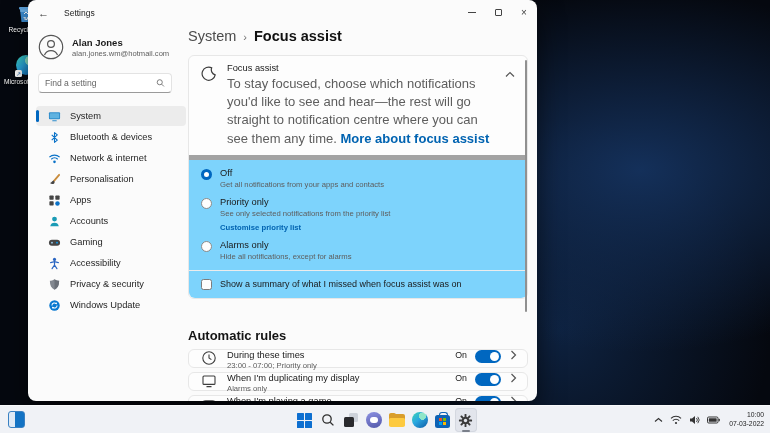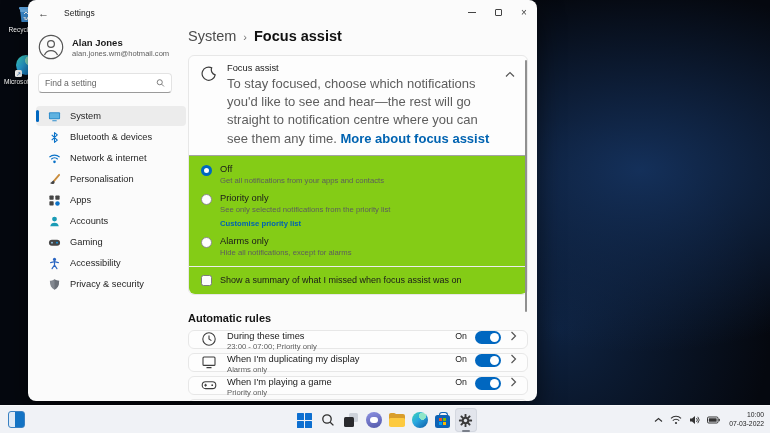--- a/index.html
+++ b/index.html
@@ -65,34 +65,34 @@
   .card { background:#fdfdfd; border:1px solid #e7e7e7; border-radius:6px; }
   .focus-card { margin-top:11px; }
   .fc-header { display:flex; align-items:flex-start; padding:7px 10px 7px 12px; }
   .fc-icon { width:16px; margin-top:3px; flex:0 0 16px; }
   .fc-text { margin-left:10px; flex:1; }
   .fc-title { font-size:9.3px; color:#1a1a1a; }
   .fc-desc { font-size:13px; color:#5d5d5d; line-height:1.4; margin-top:2px; }
   .link { color:var(--link); font-weight:bold; }
   .fc-chevron { margin:8px 2px 0 8px; }
 
-  .fc-body { border-top:1px solid #a3a3a3; background:#84cc16; border-radius:0 0 6px 6px; }
+  .fc-body { border-top:5px solid #a3a3a3; background:#7dd3fc; border-radius:0 0 6px 6px; }
   .opt { display:flex; align-items:flex-start; padding:8px 10px 0 12px; }
   .radio { width:11px; height:11px; border-radius:50%; margin-top:1px; flex:0 0 11px; }
   .radio.on { border:3.5px solid var(--accent); background:#fff; }
   .radio.off { border:1px solid #8b8b8b; background:#fdfdfd; }
   .opt-text { margin-left:8px; }
   .opt-label { font-size:9.3px; color:#1a1a1a; }
   .opt-desc { font-size:7.7px; color:#5d5d5d; margin-top:2px; }
   .opt-link { font-size:7.7px; margin-top:5px; }
   .summary-row { display:flex; align-items:center; border-top:1px solid #ececec; margin-top:9px; padding:8px 10px 8px 12px; }
   .checkbox { width:11px; height:11px; border:1px solid #7c7c7c; border-radius:2.5px; background:#fdfdfd; flex:0 0 11px; }
   .summary-label { font-size:9px; color:#1a1a1a; margin-left:8px;text-align:center; }
 
-  .section-title { font-size:11px; font-weight:bold; color:#141414; margin-top:17px; }
+  .section-title { font-size:13px; font-weight:bold; color:#141414; margin-top:29px; }
   .rules { margin-top:6px; }
   .rule { height:19px; display:flex; align-items:flex-start; padding:0 10px 0 12px; margin-bottom:4px; }
   .rule-icon { width:16px; flex:0 0 16px; }
   .rule-text { margin-left:10px; flex:1; min-width:0; }
   .rule-title { font-size:9.3px; color:#1a1a1a; white-space:nowrap; }
   .rule-sub { font-size:7.7px; color:#5d5d5d; margin-top:1px; }
   .rule-state { font-size:8.8px; color:#1a1a1a; margin-right:8px; }
   .toggle { width:26px; height:13px; border-radius:7px; background:var(--accent); position:relative; }
   .toggle .knob { position:absolute; right:2px; top:2px; width:9px; height:9px; border-radius:50%; background:#fff; }
   .rule-chevron { margin-left:9px; }
@@ -256,20 +256,28 @@
           </svg>
         <span class="nlabel">Accessibility</span>
       </div>
       <div class="nav-item">
         <svg class="nicon" viewBox="0 0 14 14">
             <path d="M7 1.4 C8.8 2.6 10.6 3 12 3 c0 5-1.6 8-5 9.6 C3.6 11 2 8 2 3 c1.4 0 3.2-.4 5-1.6z" fill="#82878f"></path>
             <path d="M7 1.4 C8.8 2.6 10.6 3 12 3 c0 5-1.6 8-5 9.6z" fill="#6b7078"></path>
           </svg>
         <span class="nlabel">Privacy &amp; security</span>
       </div>
+      <div class="nav-item">
+        <svg class="nicon" viewBox="0 0 14 14">
+            <circle cx="7" cy="7" r="5.6" fill="#0a79d0"></circle>
+            <path d="M4.2 7 a2.8 2.8 0 0 1 5-1.7 M9.8 7 a2.8 2.8 0 0 1 -5 1.7" fill="none" stroke="#fff" stroke-width="1.1"></path>
+            <path d="M9.6 3.6 l-.2 2 -1.8-.6z M4.4 10.4 l.2-2 1.8.6z" fill="#fff"></path>
+          </svg>
+        <span class="nlabel">Windows Update</span>
+      </div>
     </div>
   </div>
 
   <div class="main">
 
     <div class="breadcrumb">
       <span class="bc-parent">System</span>
       <span class="bc-sep">›</span>
       <span class="bc-current">Focus assist</span>
     </div>

